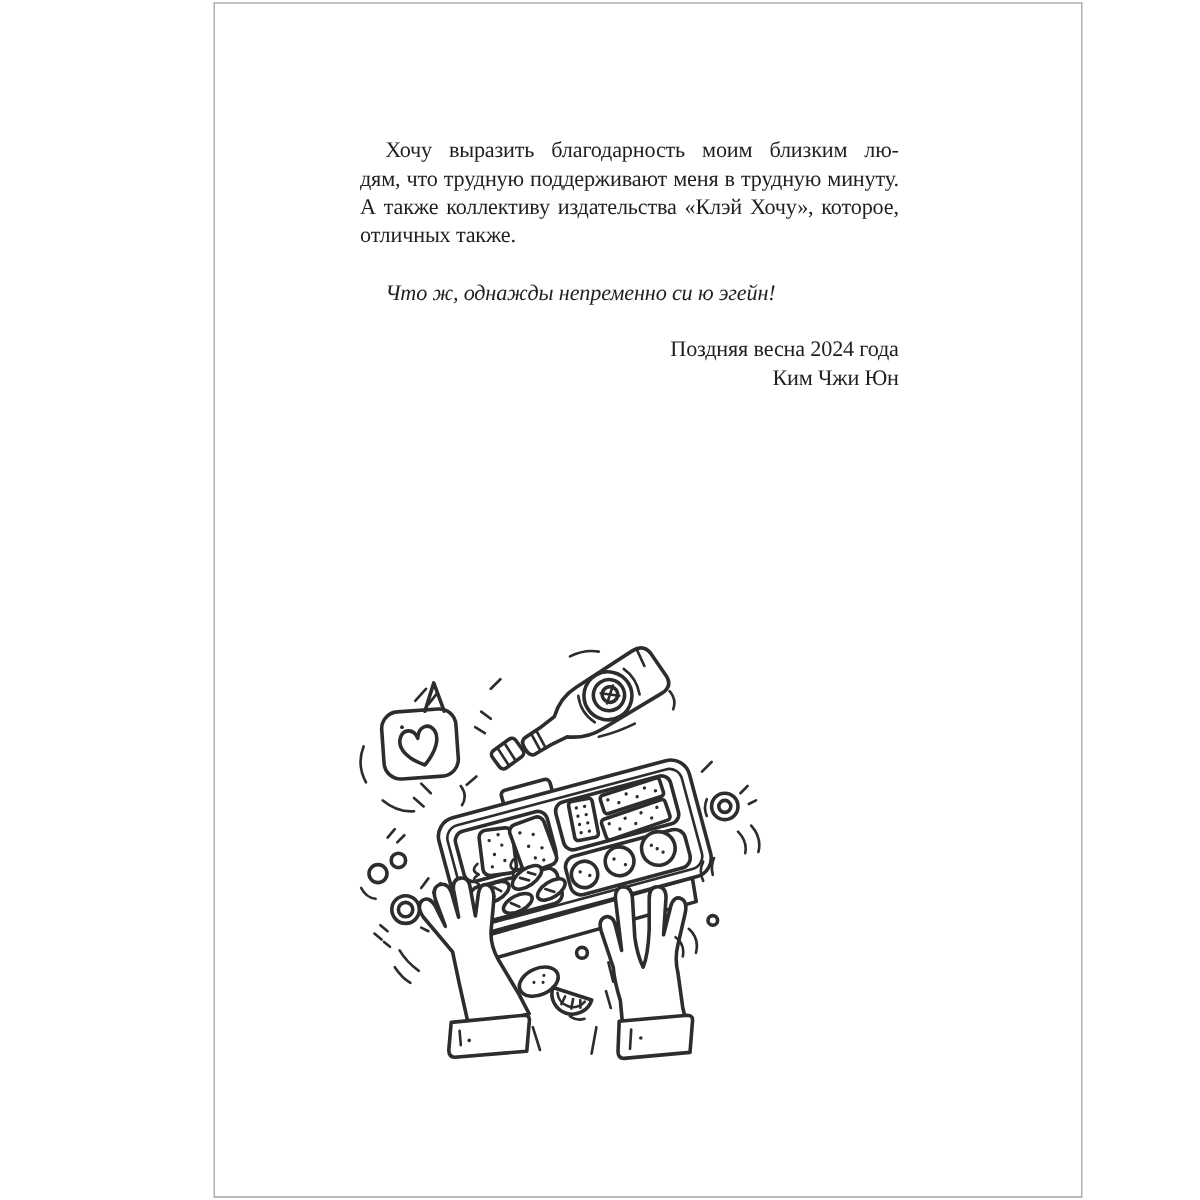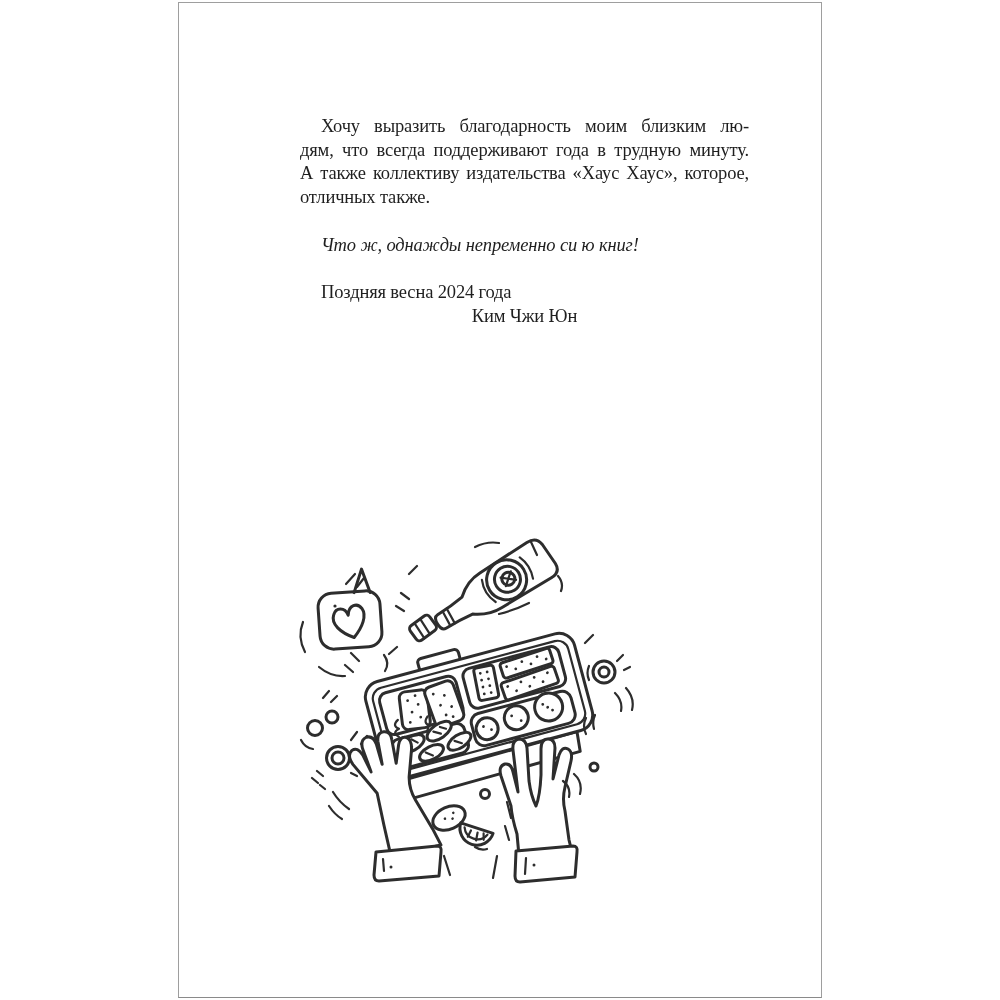--- a/index.html
+++ b/index.html
@@ -1,56 +1,56 @@
 <!DOCTYPE html>
 <html lang="ru"><head>
 <meta charset="utf-8">
 <style>
   html,body { margin:0; padding:0; background:#ffffff; }
   body { width:1000px; height:1000px; position:relative; overflow:hidden;
          font-family:"Liberation Serif", serif; }
 
-  .book-page { position:absolute; left:178px; top:2px; width:644px; height:996px;
+  .book-page { position:absolute; left:178px; top:2px; width:724px; height:996px;
                background:#ffffff; border:1px solid #9e9e9e; border-bottom-color:#8a8a8a;
                box-sizing:border-box; }
 
   .text-block { position:absolute; left:121px; top:112px; width:449px;
                 color:#1f1f1f; font-size:18.5px; line-height:23.7px;
                 letter-spacing:-0.15px; }
 
   .para > div { text-align:justify; text-align-last:justify; white-space:nowrap; }
   .para > div:first-child { text-indent:21px; }
   .para > div:last-child  { text-align-last:left; }
 
   .farewell { margin-top:23.7px; padding-left:21px; font-style:italic; }
-  .date     { margin-top:23.7px; padding-left:21px; }
-  .author   { text-align:center; }
+  .date     { margin-top:23.7px; padding-left:21px;text-align:right; }
+  .author   { text-align:right; }
 
   .illustration { position:absolute; left:100px; top:531px; width:372px; height:362px; }
   .illustration svg { display:block; width:100%; height:100%; }
 
   
   .s  { stroke:#2d2d2d; stroke-width:3; fill:none; stroke-linecap:round; stroke-linejoin:round; }
   .sf { stroke:#2d2d2d; stroke-width:3; fill:#ffffff; stroke-linecap:round; stroke-linejoin:round; }
   .t  { stroke-width:2.2; }
   .d  { fill:#2d2d2d; stroke:none; }
 </style>
 </head>
 <body>
 
 <div class="book-page">
 
   <div class="text-block">
     <div class="para">
         <div>Хочу выразить благодарность моим близким лю-</div>
-        <div>дям, что всегда поддерживают года в трудную минуту.</div>
-        <div>А также коллективу издательства «Хаус Хаус», которое,</div>
+        <div>дям, что трудную поддерживают меня в трудную минуту.</div>
+        <div>А также коллективу издательства «Клэй Хочу», которое,</div>
         <div>отличных также.</div>
       </div>
-    <div class="farewell">Что ж, однажды непременно си ю книг!</div>
+    <div class="farewell">Что ж, однажды непременно си ю эгейн!</div>
     <div class="date">Поздняя весна 2024 года</div>
     <div class="author">Ким Чжи Юн</div>
   </div>
 
   <div class="illustration">
     <svg viewBox="0 0 372 362" xmlns="http://www.w3.org/2000/svg">
 
       <g>
         <rect class="s" x="40" y="58" width="62" height="56" rx="14" transform="rotate(-4 71 86)"></rect>
         <path class="s" d="M77,59 L86,36 L93,60" transform="rotate(-4 71 86)"></path>

